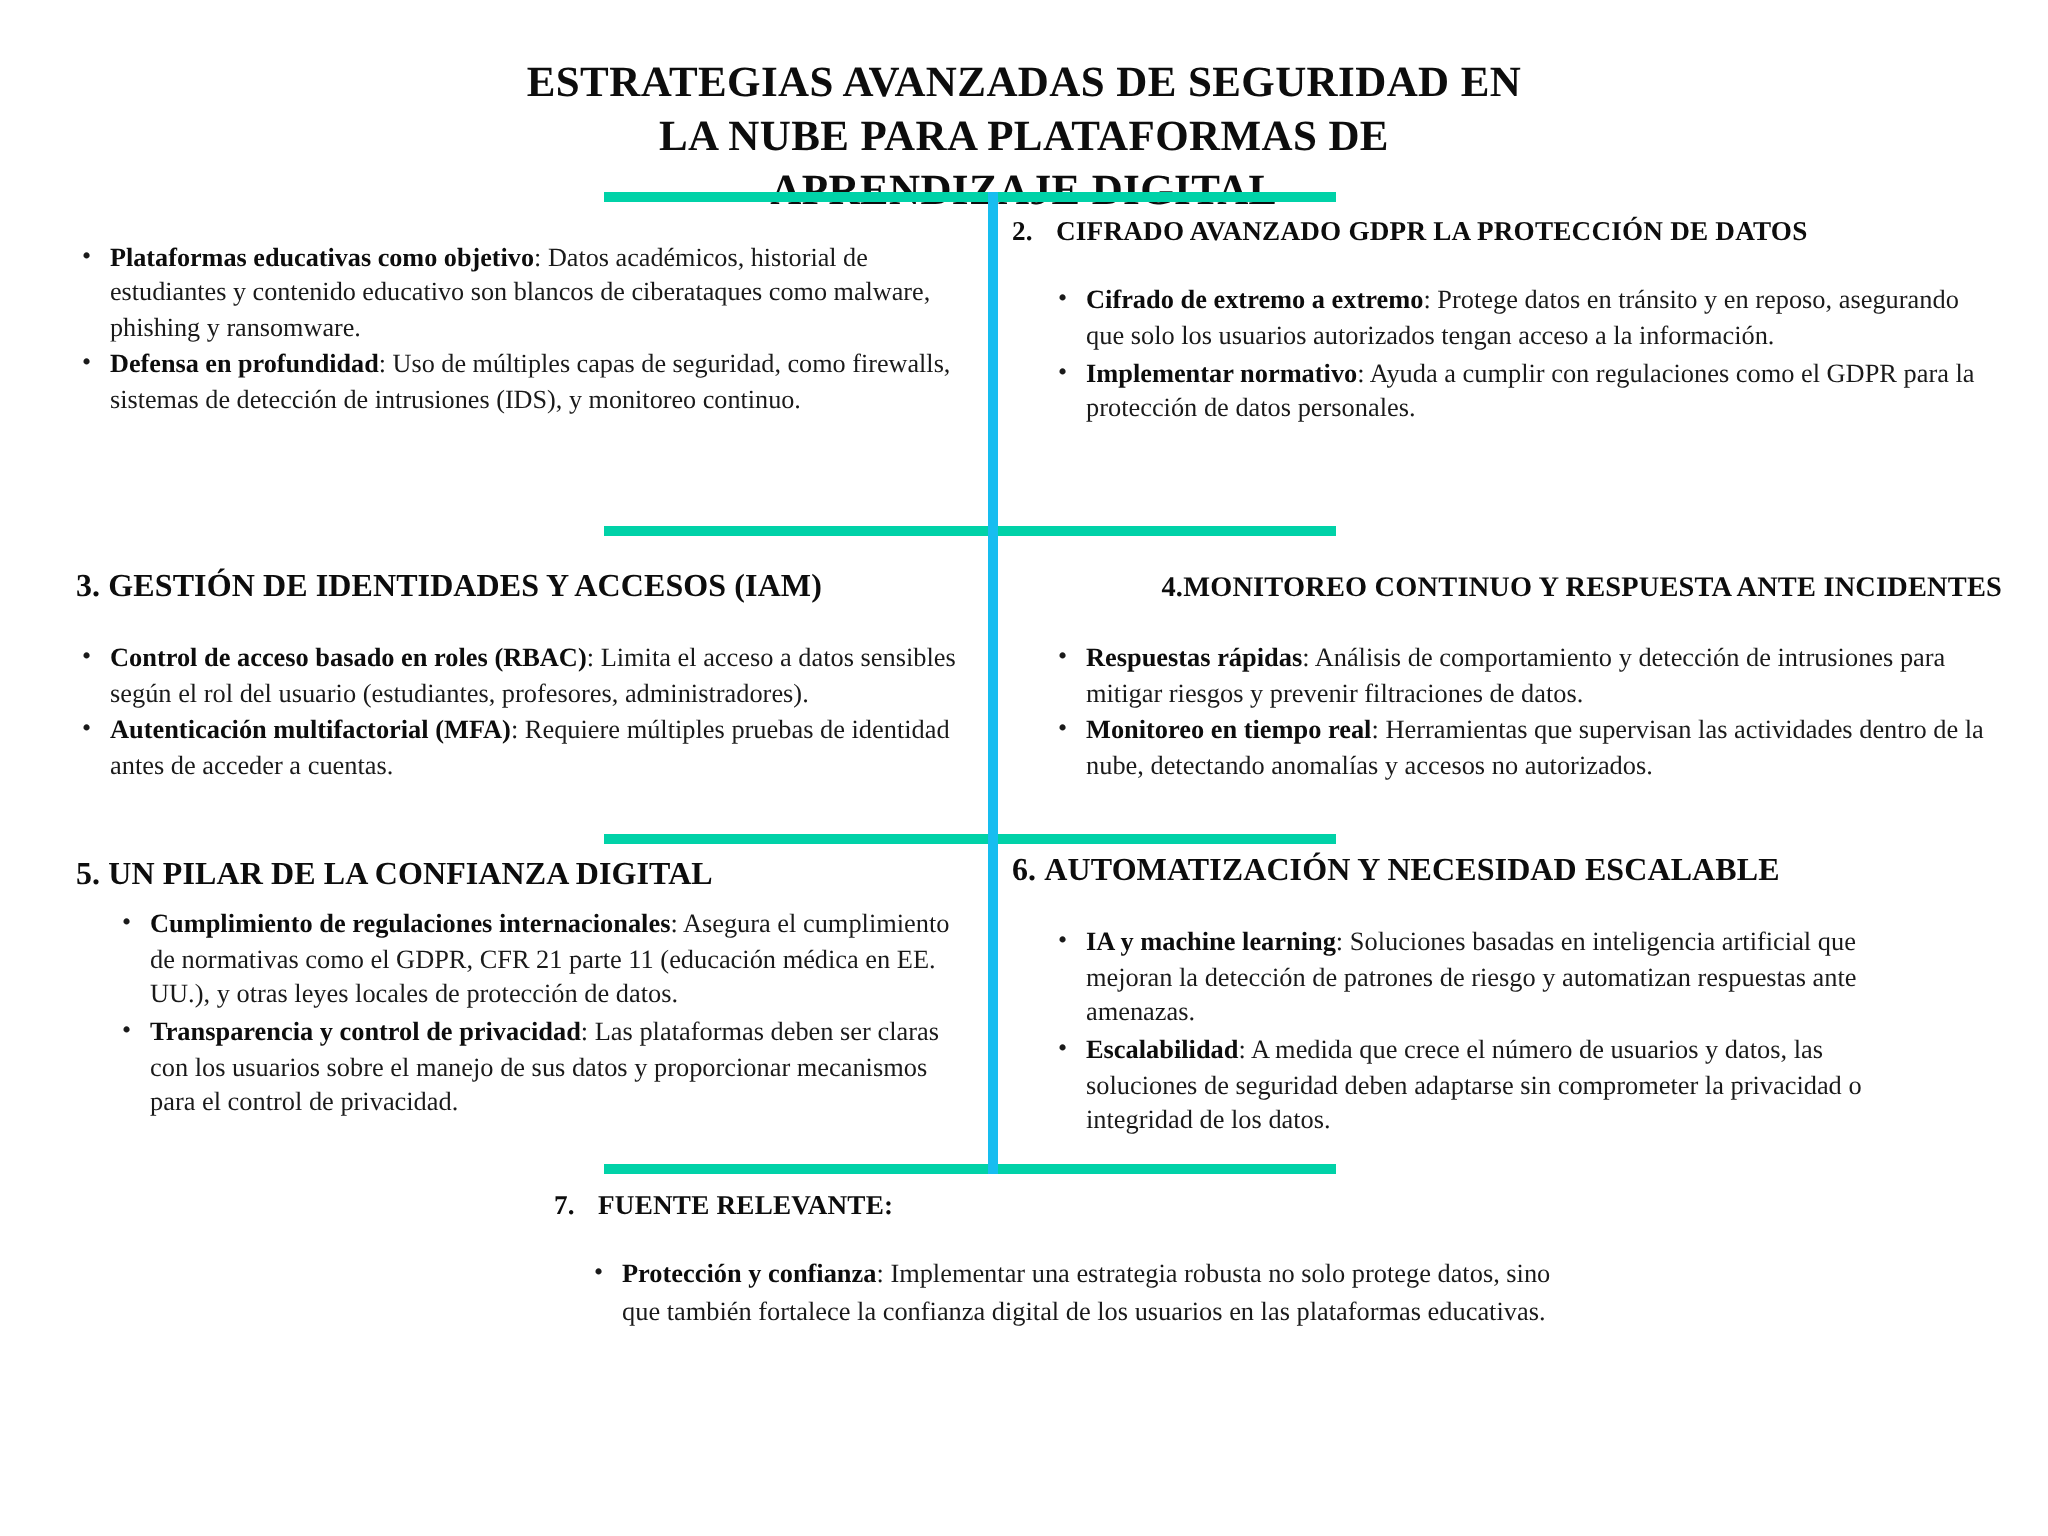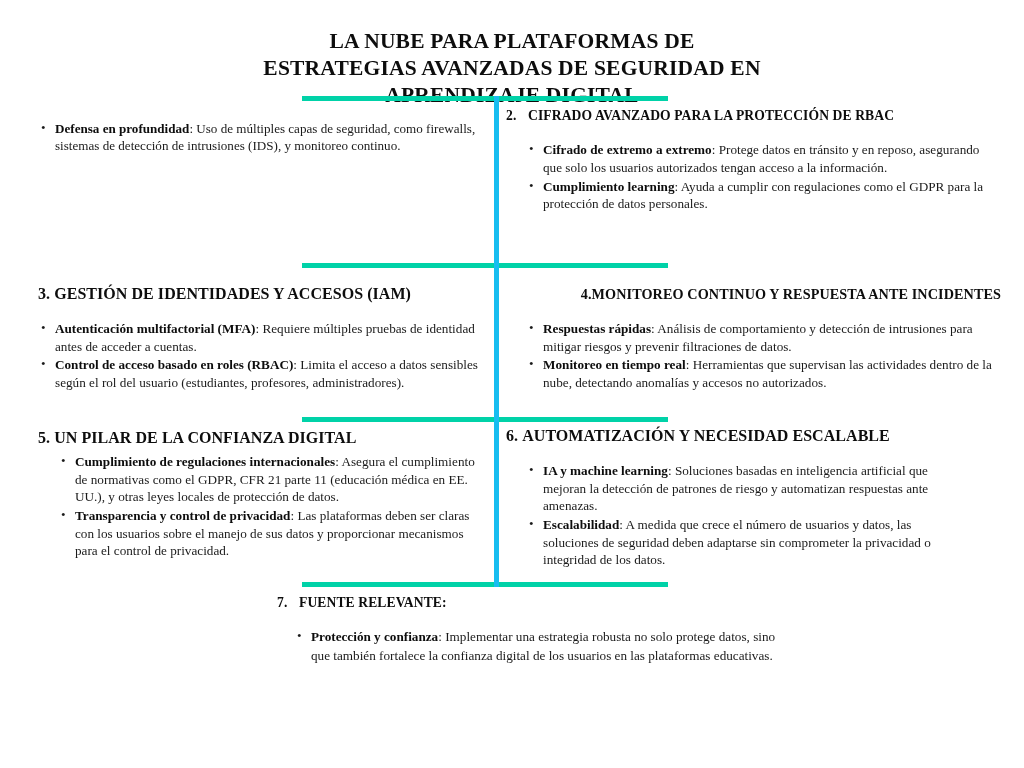--- a/index.html
+++ b/index.html
@@ -126,54 +126,55 @@
   #sec7 .sec-head { padding-left: 5px; }
   #sec7 ul { margin-top: 17px; padding-left: 22px; }
   #sec7 ul > li { font-size: 13.2px; line-height: 1.38; }
 </style>
 </head>
 <body>
 
 <div id="page">
 
   <h1 class="title">
+    <span class="title-line">ESTRATEGIAS AVANZADAS DE SEGURIDAD EN</span>
     <span class="title-line">LA NUBE PARA PLATAFORMAS DE</span>
-    <span class="title-line">ESTRATEGIAS AVANZADAS DE SEGURIDAD EN</span>
     <span class="title-line">APRENDIZAJE DIGITAL</span>
   </h1>
 
   <div class="hrule" style="left:302px; top:96px; width:366px;"></div>
   <div class="hrule" style="left:302px; top:263px; width:366px;"></div>
   <div class="hrule" style="left:302px; top:417px; width:366px;"></div>
   <div class="hrule" style="left:302px; top:582px; width:366px;"></div>
   <div class="vrule" style="left:494px; top:96px; height:491px;"></div>
 
   <div class="section" id="sec1">
     <ul class="bullets">
+      <li><b>Plataformas educativas como objetivo</b><span>: </span><span>Datos académicos, historial de estudiantes y contenido educativo son blancos de ciberataques como malware, phishing y ransomware.</span></li>
       <li><b>Defensa en profundidad</b><span>: </span><span>Uso de múltiples capas de seguridad, como firewalls, sistemas de detección de intrusiones (IDS), y monitoreo continuo.</span></li>
     </ul>
   </div>
 
   <div class="section" id="sec2">
     <div class="sec-head numbered">
-      <span class="num" style="width:22px;">2.</span><span>CIFRADO AVANZADO PARA LA PROTECCIÓN DE RBAC</span>
+      <span class="num" style="width:22px;">2.</span><span>CIFRADO AVANZADO GDPR LA PROTECCIÓN DE DATOS</span>
     </div>
     <ul class="bullets">
       <li><b>Cifrado de extremo a extremo</b><span>: </span><span>Protege datos en tránsito y en reposo, asegurando que solo los usuarios autorizados tengan acceso a la información.</span></li>
-      <li><b>Cumplimiento learning</b><span>: </span><span>Ayuda a cumplir con regulaciones como el GDPR para la protección de datos personales.</span></li>
+      <li><b>Implementar normativo</b><span>: </span><span>Ayuda a cumplir con regulaciones como el GDPR para la protección de datos personales.</span></li>
     </ul>
   </div>
 
   <div class="section" id="sec3">
     <div class="sec-head plain">
       <span>3.</span>&nbsp;<span>GESTIÓN DE IDENTIDADES Y ACCESOS (IAM)</span>
     </div>
     <ul class="bullets">
+      <li><b>Control de acceso basado en roles (RBAC)</b><span>: </span><span>Limita el acceso a datos sensibles según el rol del usuario (estudiantes, profesores, administradores).</span></li>
       <li><b>Autenticación multifactorial (MFA)</b><span>: </span><span>Requiere múltiples pruebas de identidad antes de acceder a cuentas.</span></li>
-      <li><b>Control de acceso basado en roles (RBAC)</b><span>: </span><span>Limita el acceso a datos sensibles según el rol del usuario (estudiantes, profesores, administradores).</span></li>
     </ul>
   </div>
 
   <div class="section" id="sec4">
     <div class="sec-head numbered big">
       <span class="num">4.</span><span>MONITOREO CONTINUO Y RESPUESTA ANTE INCIDENTES</span>
     </div>
     <ul class="bullets">
       <li><b>Respuestas rápidas</b><span>: </span><span>Análisis de comportamiento y detección de intrusiones para mitigar riesgos y prevenir filtraciones de datos.</span></li>
       <li><b>Monitoreo en tiempo real</b><span>: </span><span>Herramientas que supervisan las actividades dentro de la nube, detectando anomalías y accesos no autorizados.</span></li>

